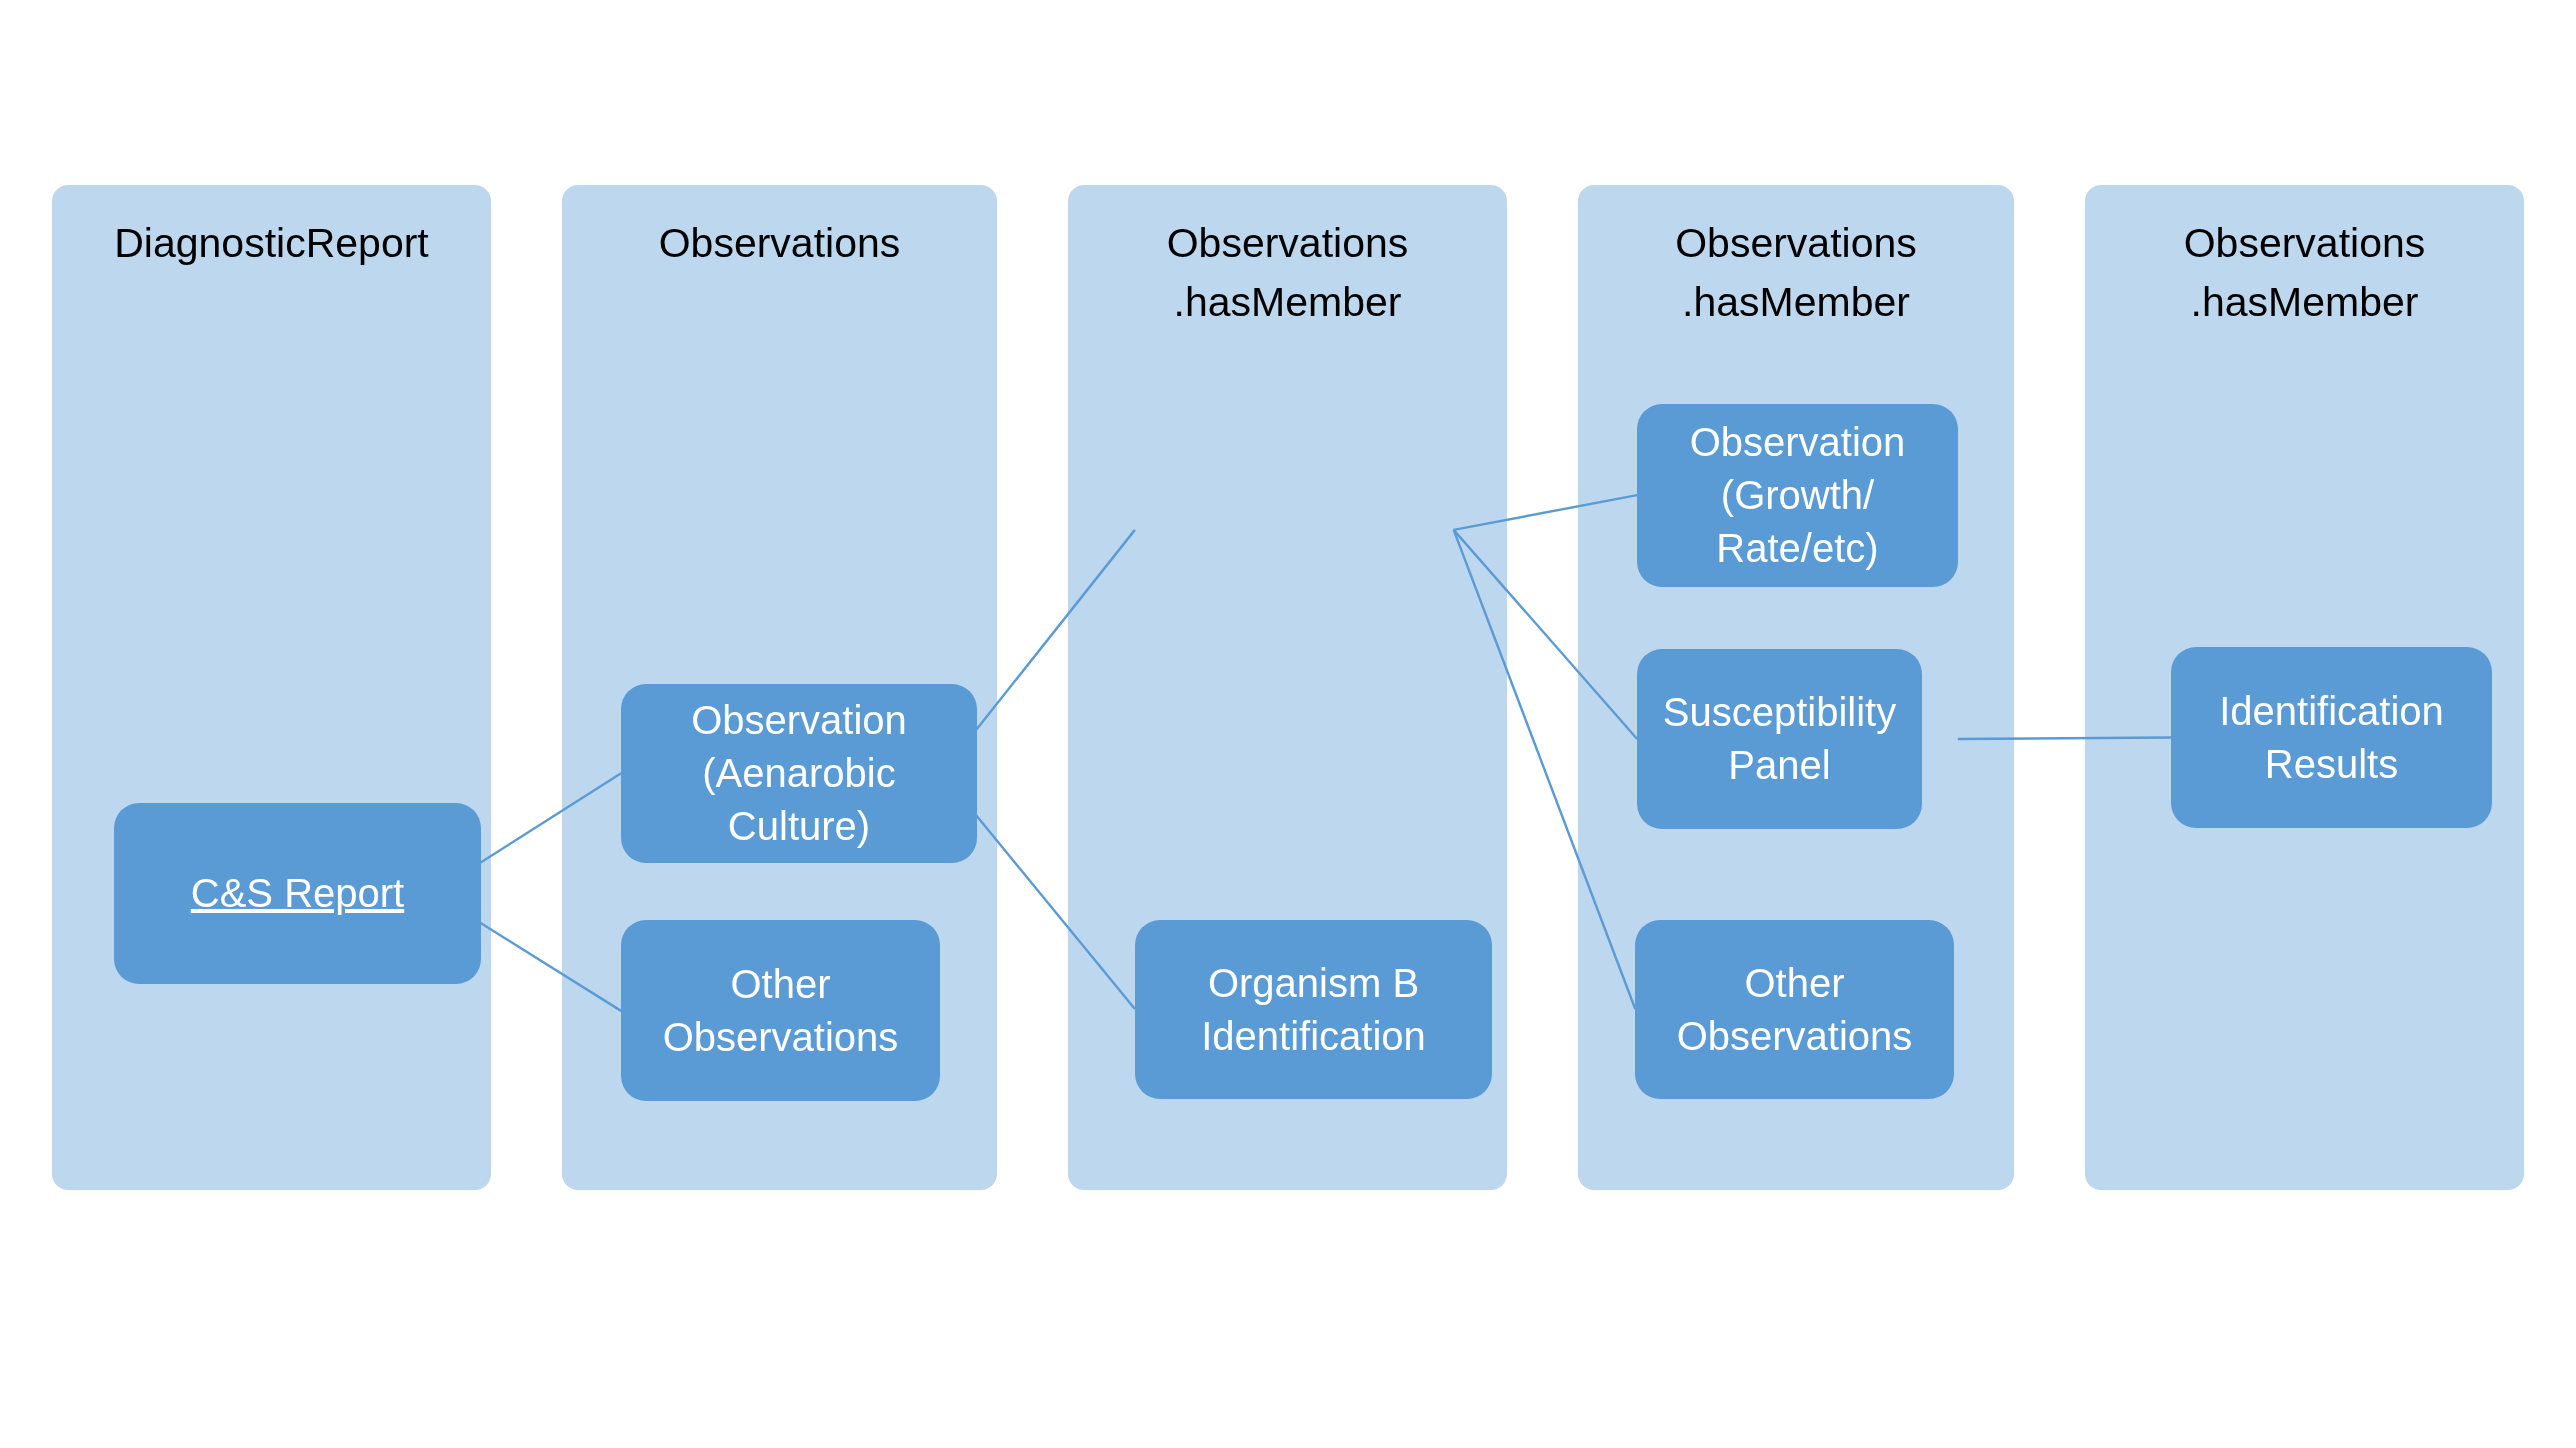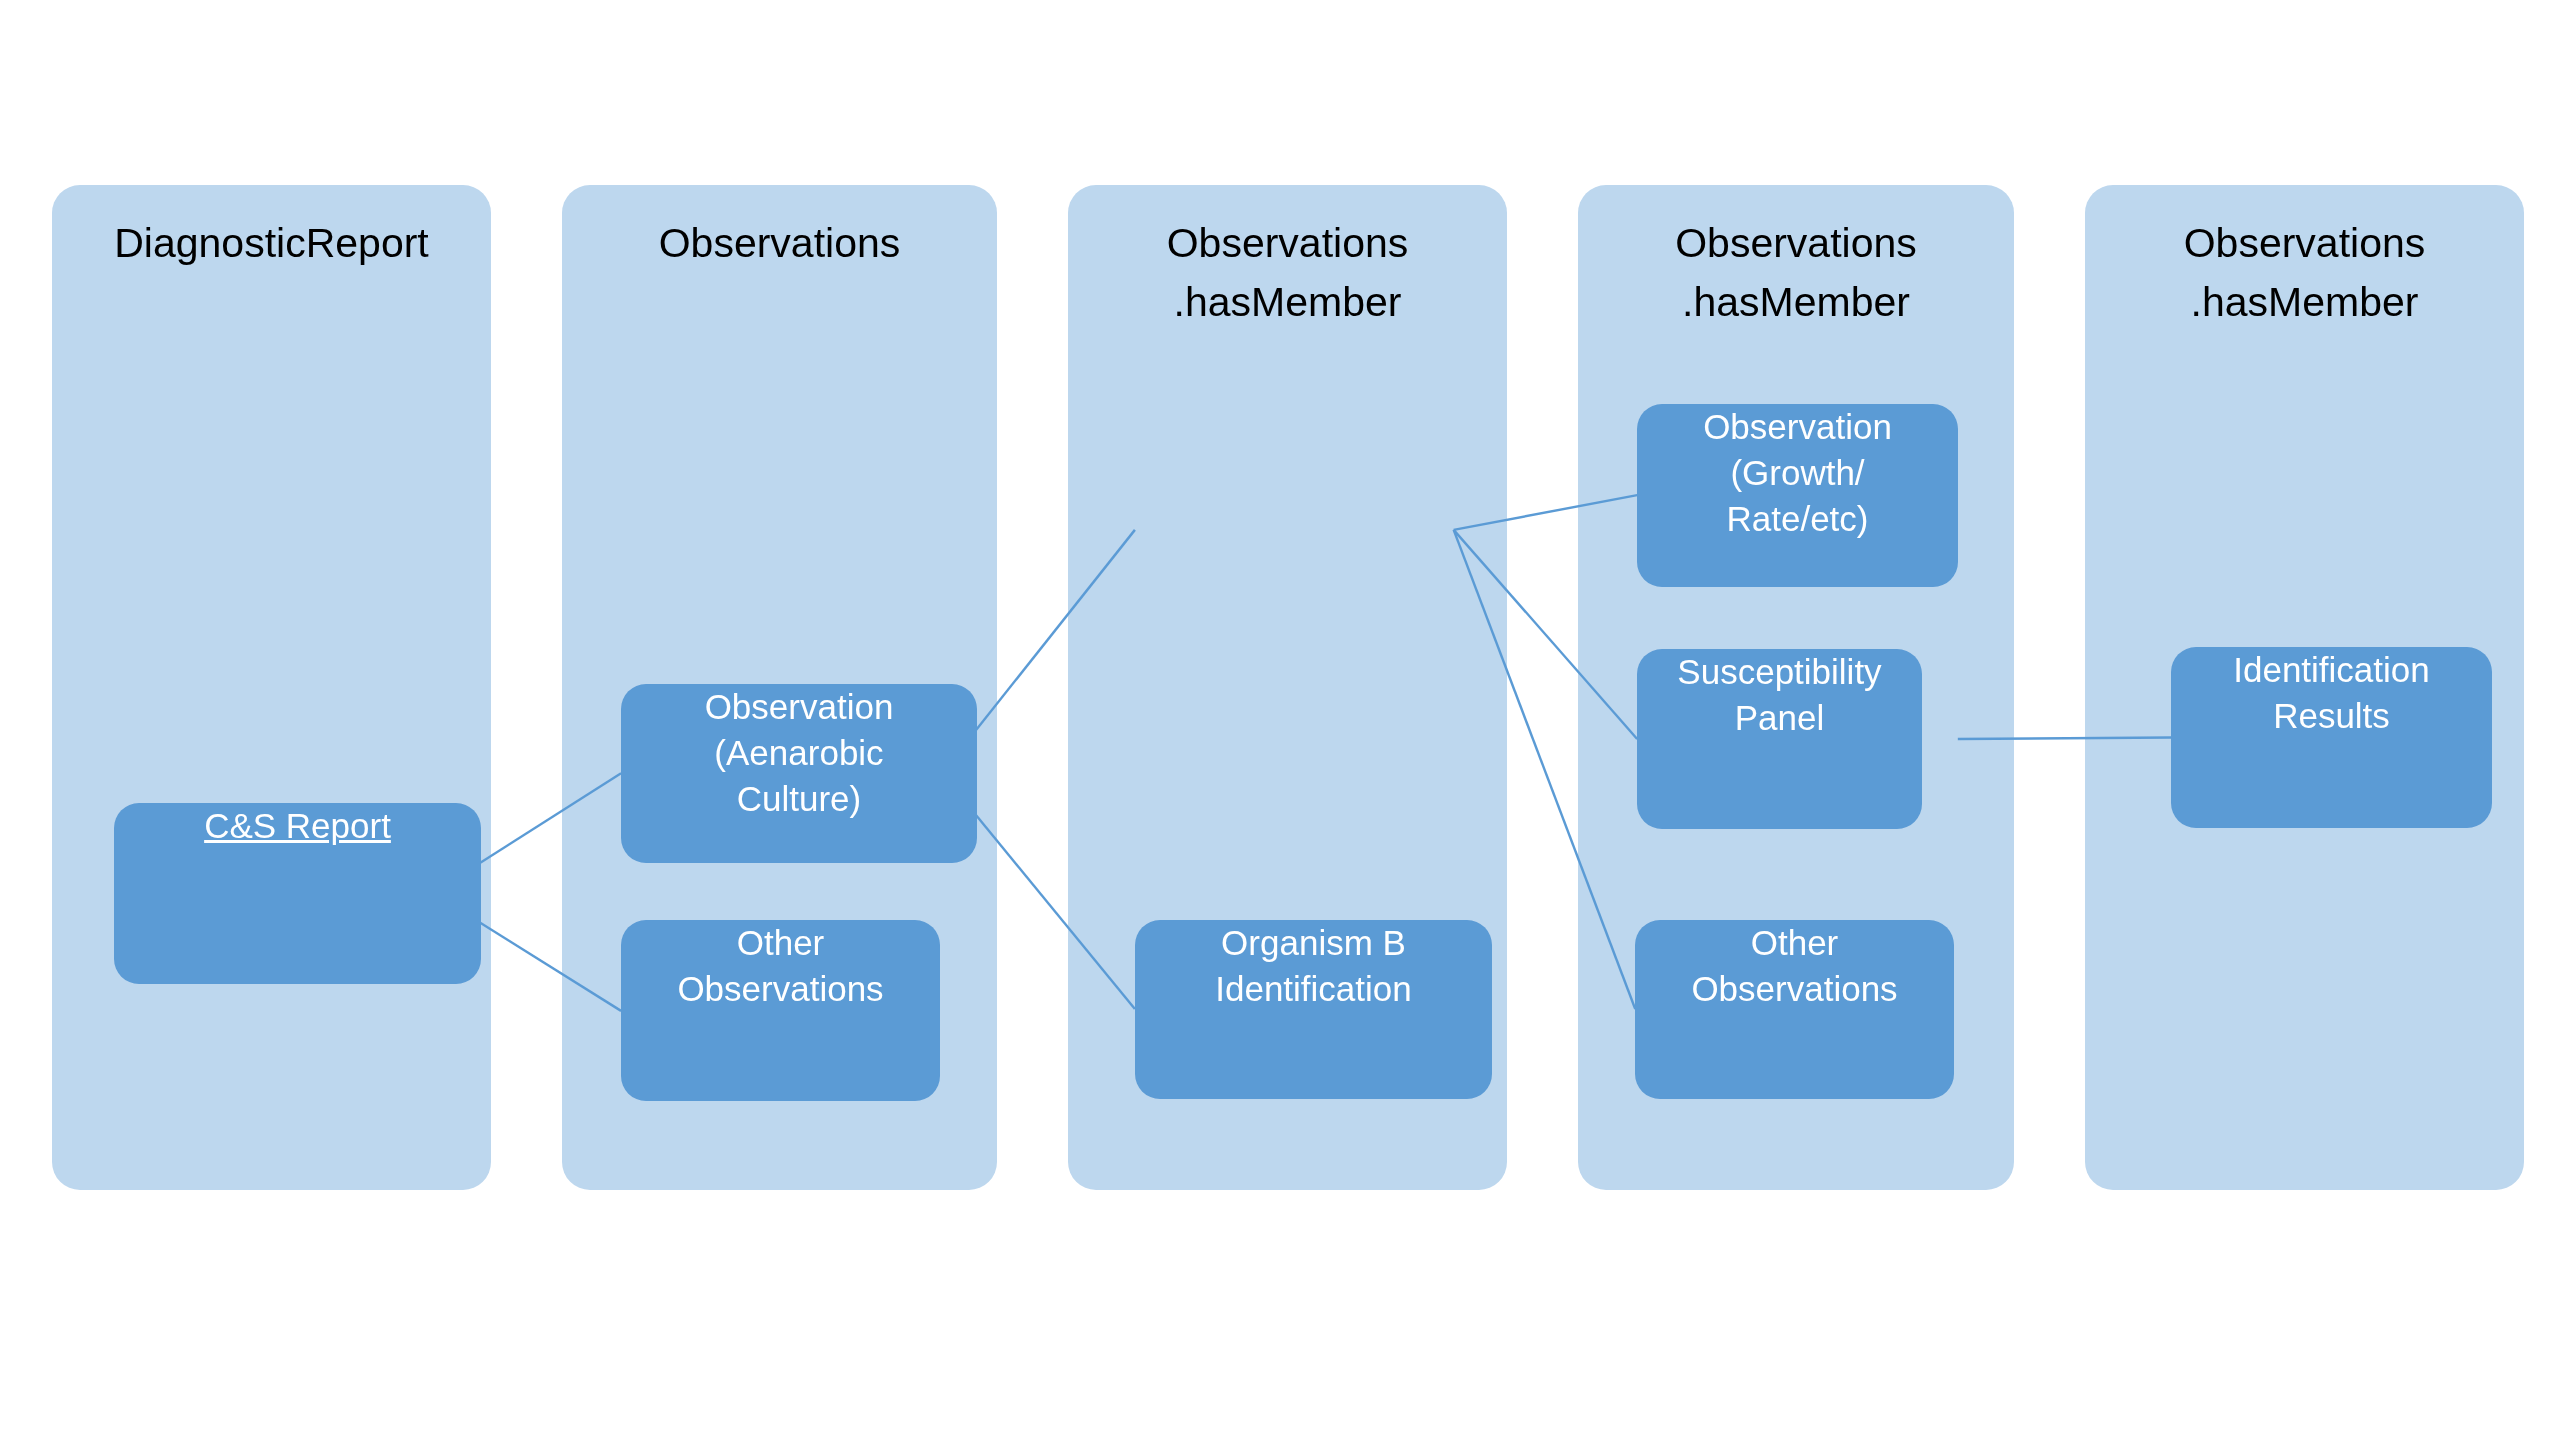--- a/index.html
+++ b/index.html
@@ -13,21 +13,21 @@
     width: 2576px;
     height: 1449px;
     background: #ffffff;
     overflow: hidden;
   }
   .column {
     position: absolute;
     top: 185px;
     height: 1005px;
     background: var(--column-fill, #BDD7EE);
-    border-radius: 28px;
+    border-radius: 16px;
     text-align: center;
   }
   .column-title {
     margin: 0;
     padding-top: 29px;
     font-size: 41px;
     font-weight: 400;
     line-height: 1.45;
     color: var(--title-text, #000000);
     white-space: pre-line;
@@ -36,24 +36,24 @@
     position: absolute;
     left: 0;
     top: 0;
     pointer-events: none;
   }
   .node {
     position: absolute;
     background: var(--node-fill, #5B9BD5);
     border-radius: 25px;
     color: var(--node-text, #ffffff);
-    font-size: 35px;
+    font-size: 40px;
     line-height: 1.32;
     display: flex;
-    align-items: flex-start;
+    align-items: center;
     justify-content: center;
     text-align: center;
   }
   .node-label {
     display: inline-block;
     max-width: 263px;
     padding: 0 9.7px;
   }
 </style>
 </head>

